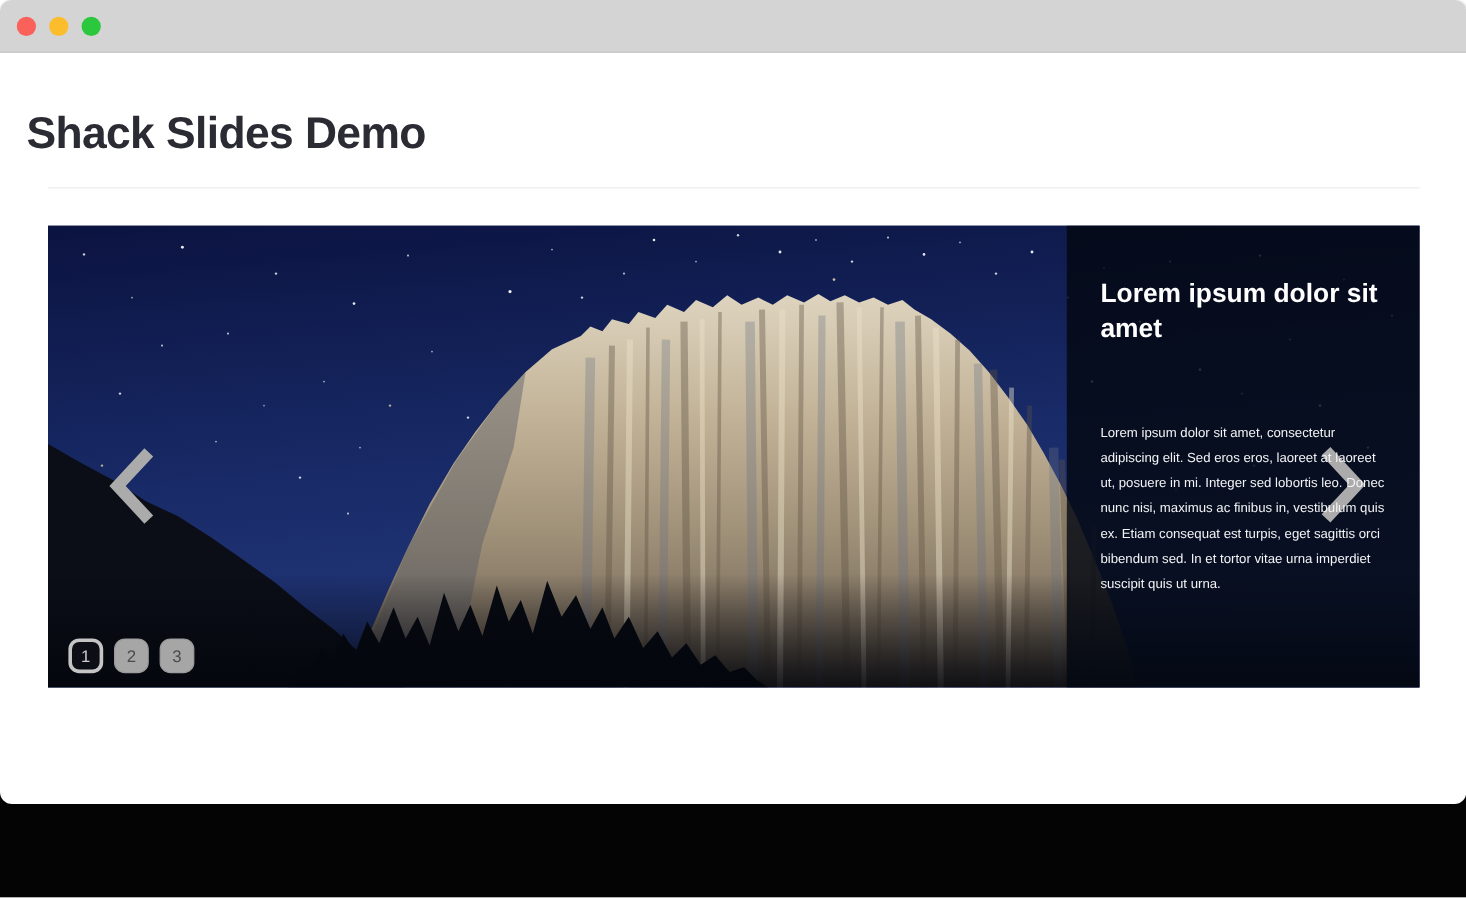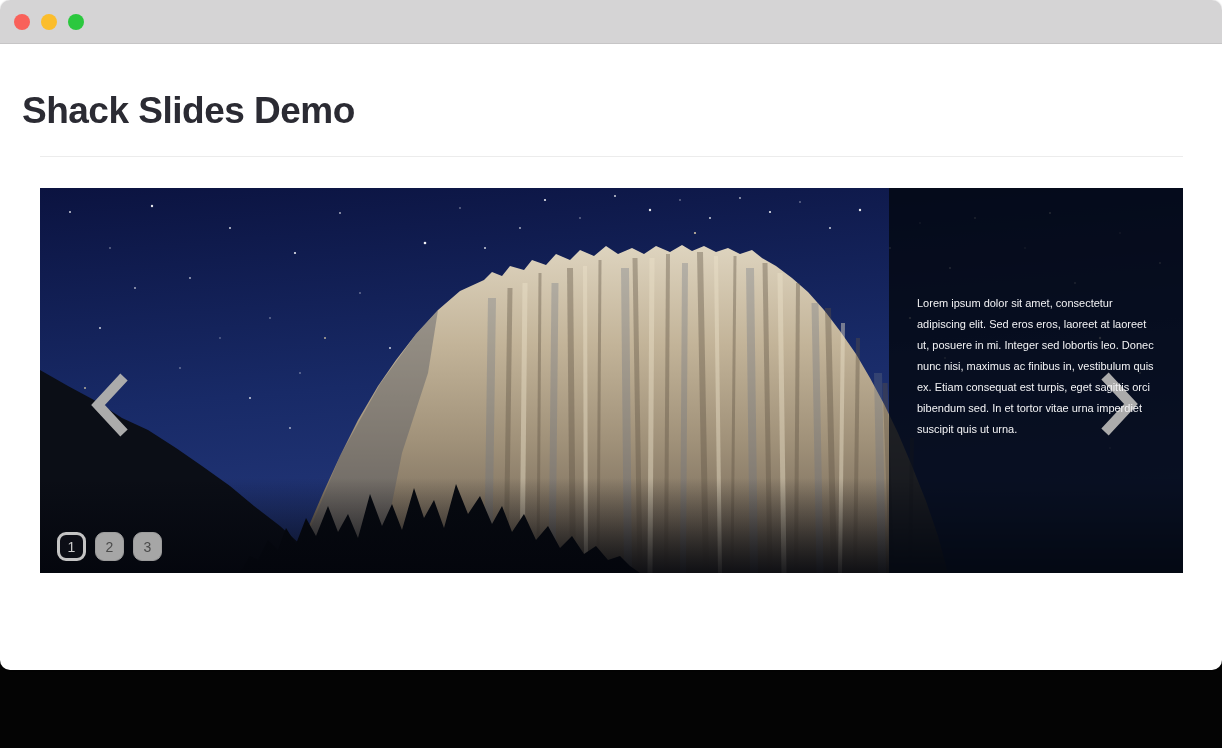--- a/index.html
+++ b/index.html
@@ -257,20 +257,21 @@
         <polyline points="36,6 10,34 36,62" fill="none" stroke="#ababab" stroke-width="10"></polyline>
       </svg>
     </button>
     <button class="nav-btn nav-next">
       <svg width="44" height="68" viewBox="0 0 44 68">
         <polyline points="8,6 34,34 8,62" fill="none" stroke="#ababab" stroke-width="10"></polyline>
       </svg>
     </button>
 
     <div class="caption-text">
+      <h2>Lorem ipsum dolor sit amet</h2>
       <p>Lorem ipsum dolor sit amet, consectetur adipiscing elit. Sed eros eros, laoreet at laoreet ut, posuere in mi. Integer sed lobortis leo. Donec nunc nisi, maximus ac finibus in, vestibulum quis ex. Etiam consequat est turpis, eget sagittis orci bibendum sed. In et tortor vitae urna imperdiet suscipit quis ut urna.</p>
     </div>
 
     <div class="pagination">
       <button class="page-btn active">1</button>
       <button class="page-btn idle">2</button>
       <button class="page-btn idle">3</button>
     </div>
 
   </div>

